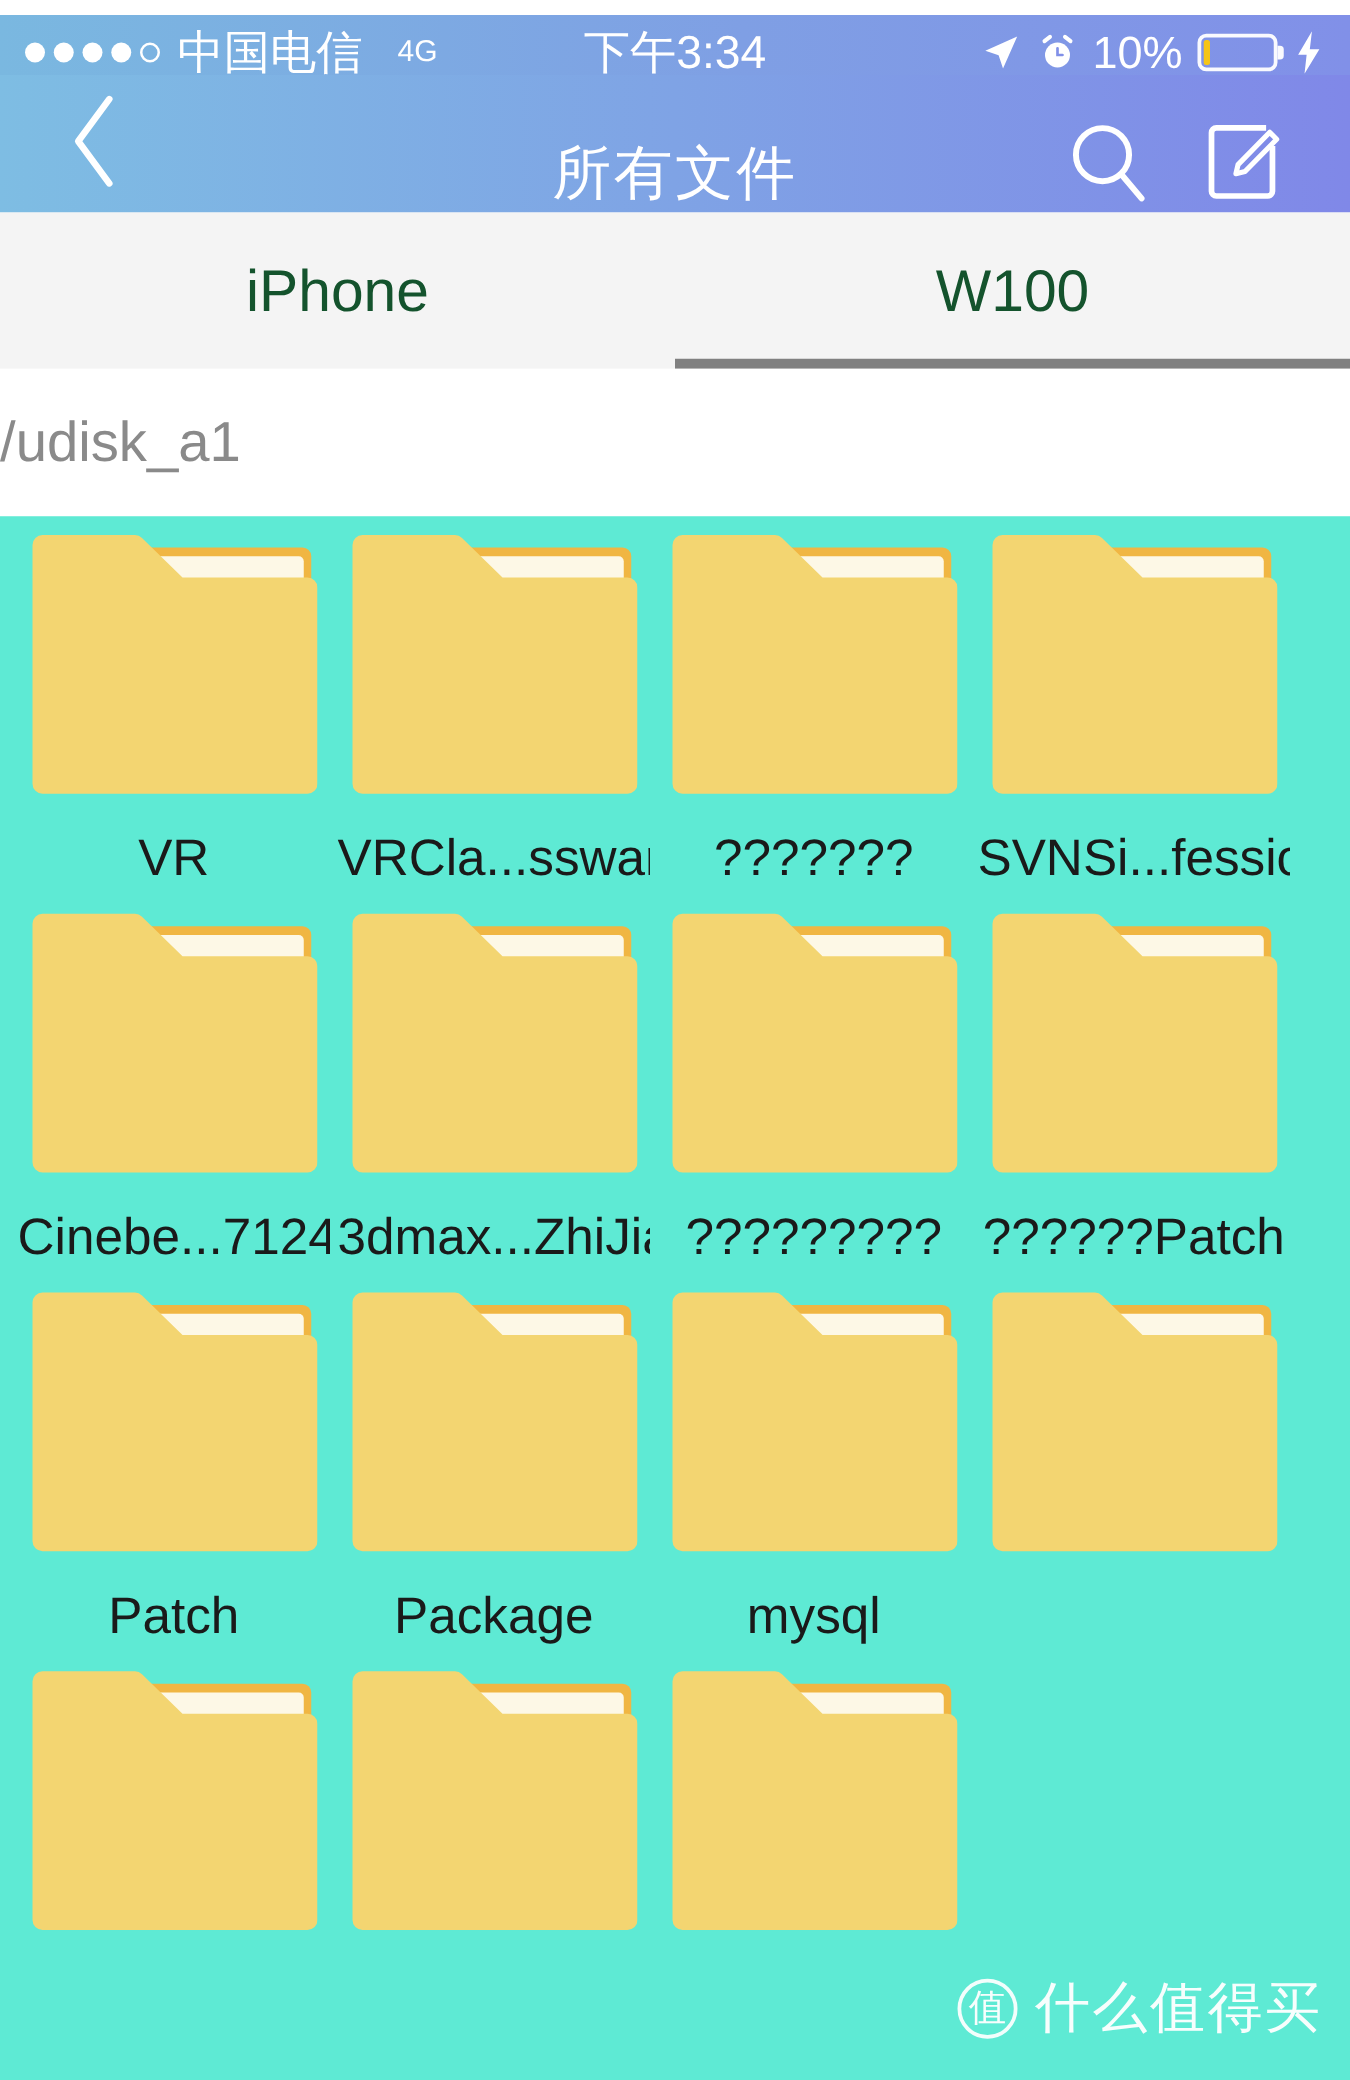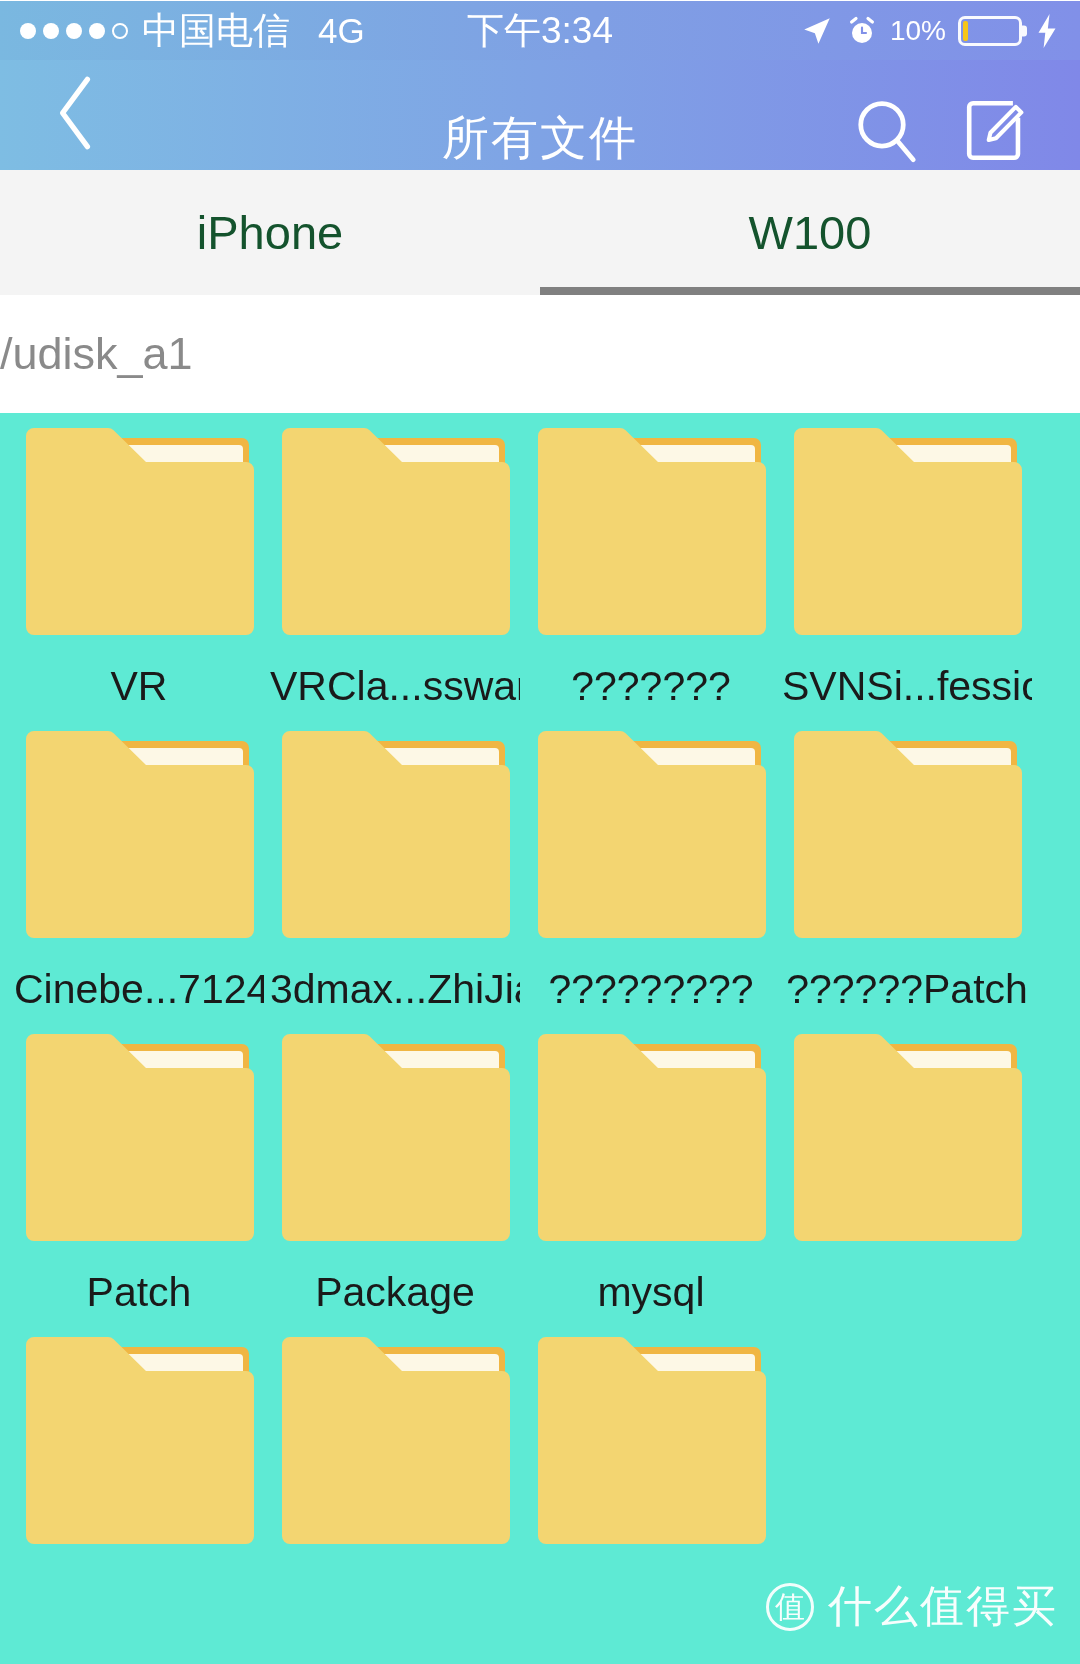--- a/index.html
+++ b/index.html
@@ -6,44 +6,44 @@
   html, body {
     width: 1080px; height: 1664px;
     background: #ffffff;
     font-family: "Liberation Sans", "DejaVu Sans", sans-serif;
     overflow: hidden;
   }
   #app { position: relative; width: 1080px; height: 1664px; overflow: hidden; }
 
   
   .statusbar {
-    position: absolute; top: 1px; left: 0;
+    position: absolute; top: 12px; left: 0;
     width: 1080px; height: 60px;
     background: linear-gradient(to right, #7ab8e0 0%, #7f9fe4 55%, #8190e8 100%);
     display: flex; align-items: center;
     color: #ffffff;
     font-size: 36px;
     padding: 0 20px;
   }
   .sb-left { display: flex; align-items: center; gap: 8px; flex: 0 0 auto; }
   .dots { display: flex; align-items: center; gap: 7px; margin-right: 6px; }
   .dot { width: 16px; height: 16px; border-radius: 50%; background: #ffffff; }
   .dot.hollow { background: transparent; border: 2.5px solid #ffffff; }
   .carrier { font-size: 37px; letter-spacing: 0px; }
-  .net { font-size: 35px; margin-left: 20px; }
+  .net { font-size: 24px; margin-left: 20px; }
   .sb-center {
     position: absolute; left: 0; right: 0; text-align: center;
     font-size: 37px; font-weight: 400; pointer-events: none;
   }
   .sb-right {
     margin-left: auto; display: flex; align-items: center; gap: 12px;
     position: relative; z-index: 2;
   }
   .loc-icon svg, .alarm-icon svg, .bolt-icon svg { display: block; }
-  .batt-pct { font-size: 28px; }
+  .batt-pct { font-size: 36px; }
   .battery {
     position: relative; width: 64px; height: 30px;
     border: 3px solid rgba(255,255,255,0.95); border-radius: 7px;
     display: flex; align-items: center; padding: 2px;
   }
   .battery::after {
     content: ""; position: absolute; right: -8px; top: 50%;
     transform: translateY(-50%);
     width: 5px; height: 11px; border-radius: 0 3px 3px 0;
     background: rgba(255,255,255,0.95);

